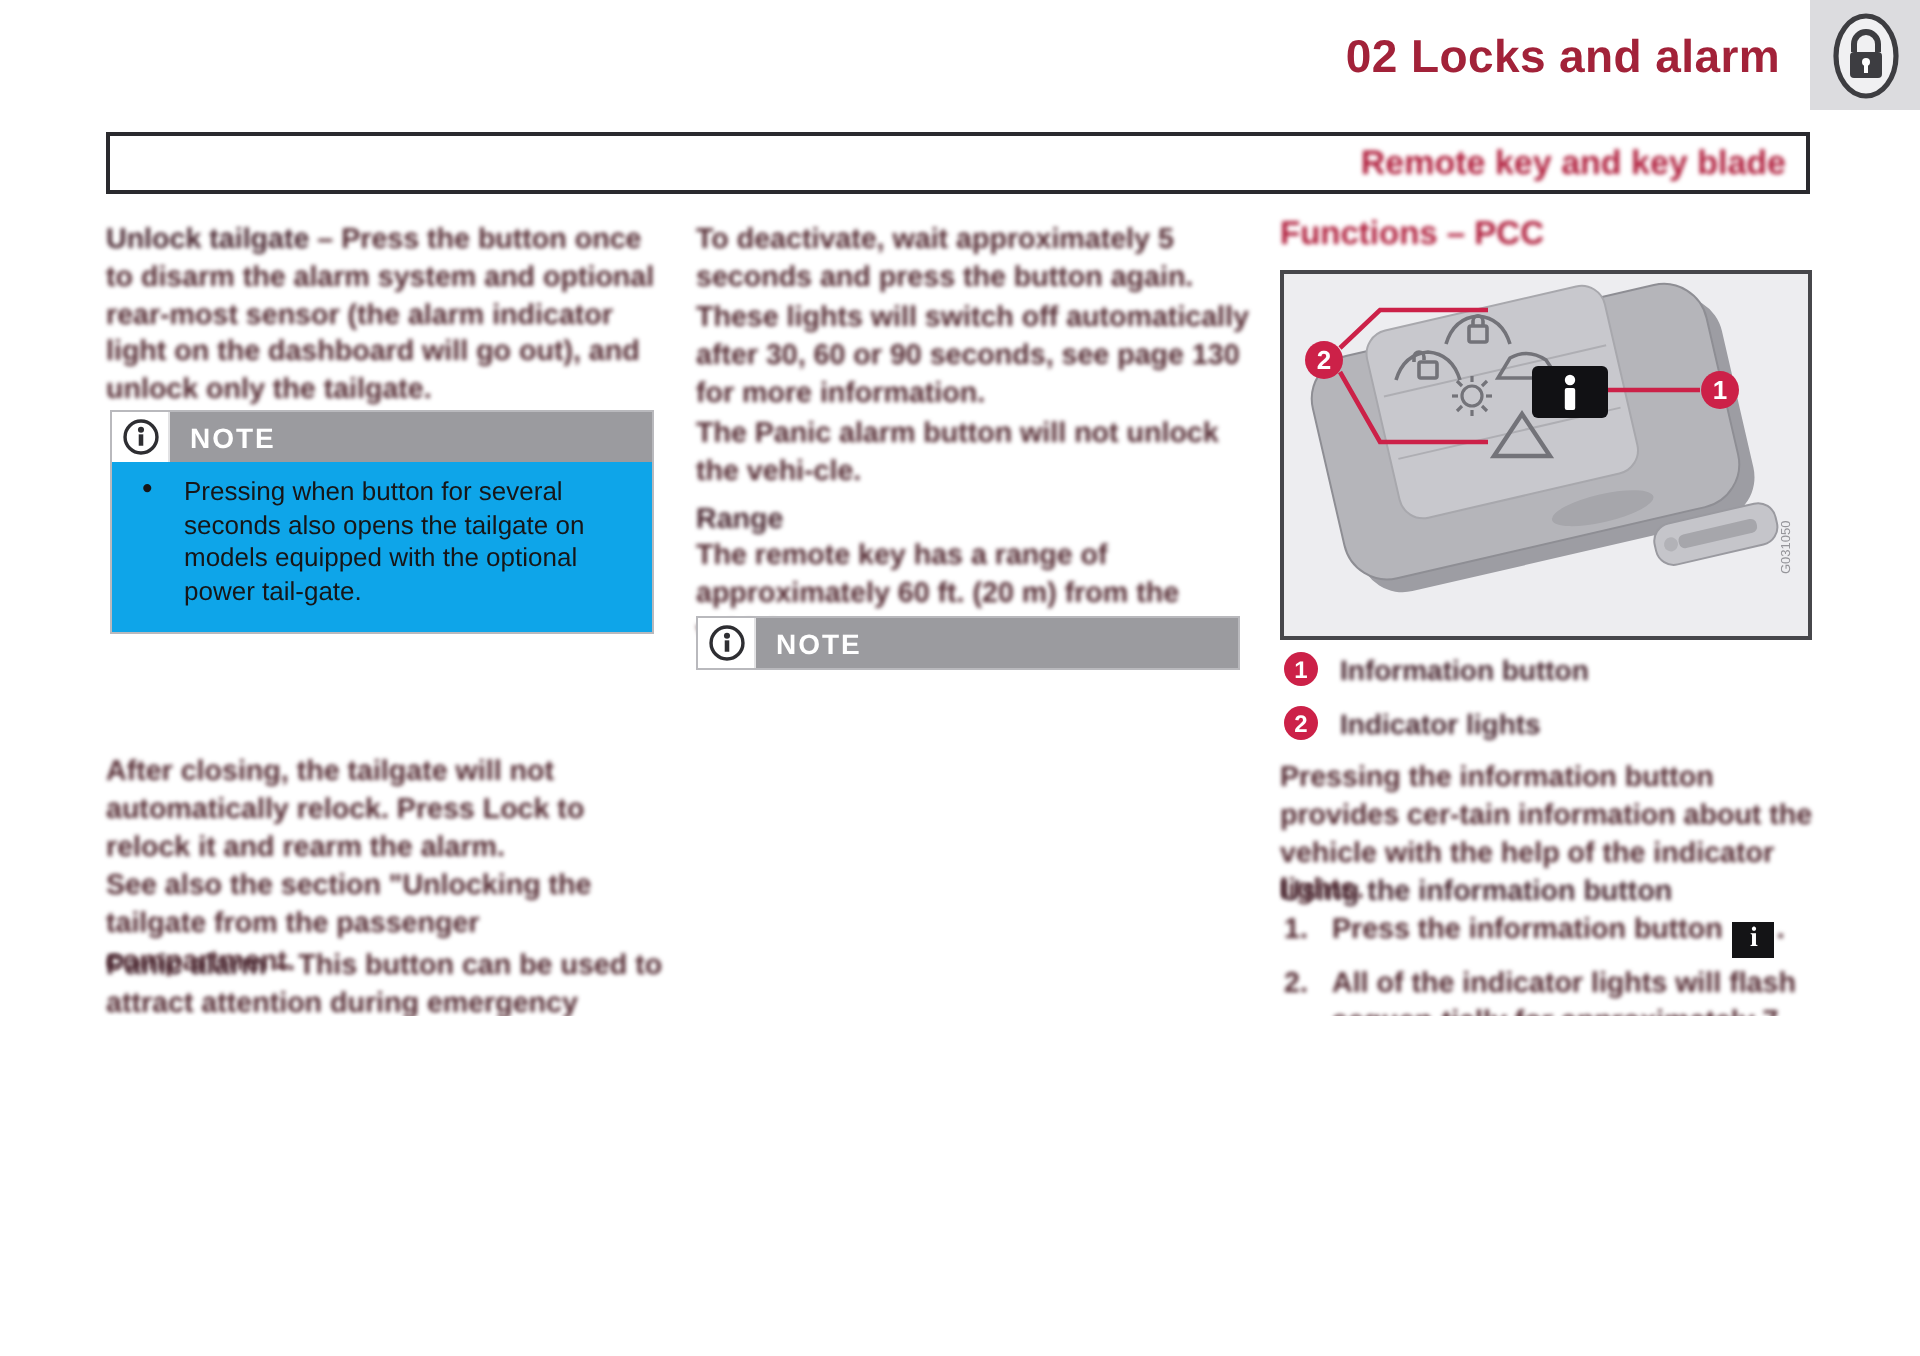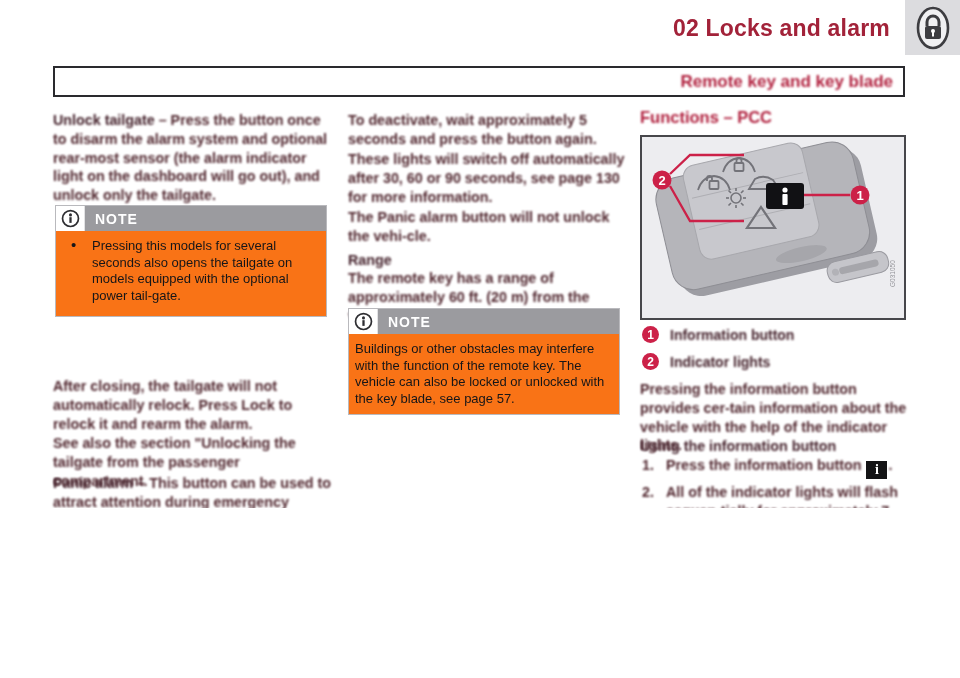--- a/index.html
+++ b/index.html
@@ -25,21 +25,21 @@
   }
   .section-bar span { font-size:17px; font-weight:800; }
   
   .bz   { filter:blur(1.05px); color:#50262e; font-weight:600; }
   .bzb  { filter:blur(1.05px); color:#43202a; font-weight:800; }
   .bzred{ filter:blur(1px);   color:#b01f3d; font-weight:800; }
   
   .para { position:absolute; width:282px; font-size:14.3px; line-height:18.8px; }
   .subhead { font-size:14.3px; }
   
-  .note-box { position:absolute; border:1px solid #b9b9bd; background:#f97316; }
+  .note-box { position:absolute; border:1px solid #b9b9bd; background:#0ea5e9; }
   .note-head { display:flex; height:25px; }
   .note-icon-cell { width:29px; background:#fff; display:flex; align-items:center; justify-content:center; border-right:1px solid #e2e2e4; }
   .note-bar { flex:1; background:#9b9b9f; color:#fff; font-weight:bold; font-size:14px; letter-spacing:1px; display:flex; align-items:center; padding-left:10px; }
   .note-body { padding:7px 6px 7px 6px; font-size:13px; line-height:16.5px; color:#161618; }
   .note-bullet { position:relative; padding-left:30px; margin-bottom:5px; }
   .note-bullet::before { content:"•"; position:absolute; left:9px; top:-1px; font-size:15px; }
   
   .figure-box {
     position:absolute; left:640px; top:135px; width:266px; height:185px;
     border:2px solid #47474b; background:#ededf0;
@@ -108,21 +108,21 @@
       <div class="note-icon-cell">
         <svg width="19" height="19" viewBox="0 0 20 20">
           <circle cx="10" cy="10" r="8.4" fill="#fff" stroke="#2e2e32" stroke-width="1.8"></circle>
           <circle cx="10" cy="6.2" r="1.6" fill="#2e2e32"></circle>
           <rect x="8.8" y="8.6" width="2.4" height="6" fill="#2e2e32"></rect>
         </svg>
       </div>
       <div class="note-bar">NOTE</div>
     </div>
     <div class="note-body">
-      <div class="note-bullet">Pressing this models for several seconds also opens the tailgate on models equipped with the optional power tail-gate.</div>
+      <div class="note-bullet">Pressing when button for several seconds also opens the tailgate on models equipped with the optional power tail-gate.</div>
     </div>
   </div>
 
   <div class="para bz" style="left:53px; top:377px;">After closing, the tailgate will not automatically relock. Press Lock to relock it and rearm the alarm.</div>
   <div class="para bz" style="left:53px; top:434px;">See also the section "Unlocking the tailgate from the passenger compartment.</div>
   <div class="para" style="left:53px; top:474px;">
     <span class="bzb">Panic alarm</span><span class="bz"> – This button can be used to attract attention during emergency situations.</span>
   </div>
   <div class="para bz" style="left:53px; top:513px;">To activate the panic alarm, press and hold this button for at least 3 seconds or press it twice within 3 seconds. The turn signals and horn will be activated. The panic alarm will stop auto-matically after 2 minutes and 45 seconds.</div>
 
@@ -136,21 +136,20 @@
     <div class="note-head">
       <div class="note-icon-cell">
         <svg width="19" height="19" viewBox="0 0 20 20">
           <circle cx="10" cy="10" r="8.4" fill="#fff" stroke="#2e2e32" stroke-width="1.8"></circle>
           <circle cx="10" cy="6.2" r="1.6" fill="#2e2e32"></circle>
           <rect x="8.8" y="8.6" width="2.4" height="6" fill="#2e2e32"></rect>
         </svg>
       </div>
       <div class="note-bar">NOTE</div>
     </div>
-    <div class="note-body">Buildings or other obstacles may interfere with the function of the remote key. The vehicle can also be locked or unlocked with the key blade, see page 57.</div>
   </div>
 
   <div class="para bzred" style="left:640px; top:108px; font-size:16.5px;">Functions – PCC</div>
 
   <div class="figure-box">
     <svg width="262" height="181" viewBox="0 0 262 181">
 
       <g transform="rotate(-13 120 80)">
         <rect x="26" y="30" width="202" height="114" rx="22" fill="#9d9da3"></rect>
         <rect x="20" y="22" width="202" height="114" rx="22" fill="#b5b5ba" stroke="#8e8e94" stroke-width="1"></rect>

